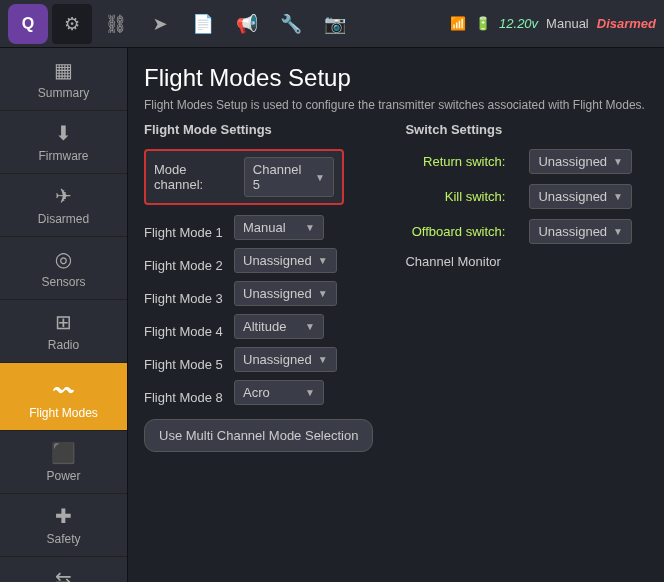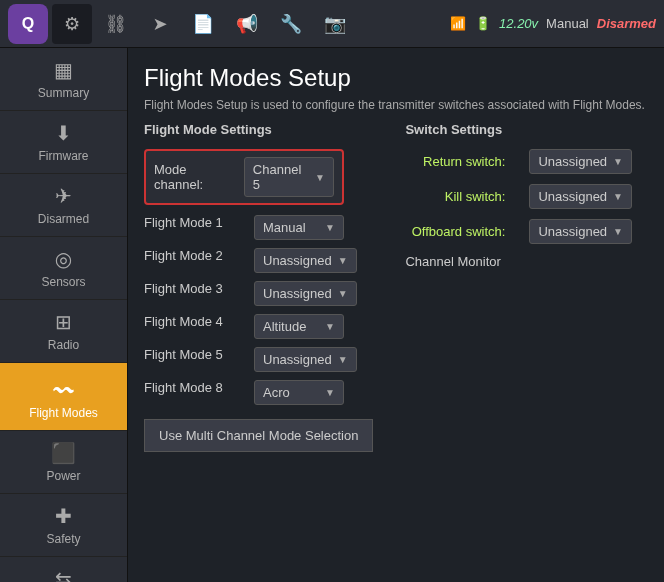--- a/index.html
+++ b/index.html
@@ -153,23 +153,22 @@
     }
     .dropdown .arrow {
       margin-left: 6px;
       color: #aaa;
       font-size: 10px;
     }
 
     
     .flight-mode-row {
       display: flex;
-      align-items: flex-start;
+      align-items: flex-end;
       margin-bottom: 8px;
-      gap: 20px;
     }
     .flight-mode-label {
       color: #ccc;
       font-size: 13px;
       width: 90px;
     }
 
     
     .switch-row {
       display: flex;
@@ -190,21 +189,21 @@
       font-size: 13px;
     }
 
     
     .bottom-button-row {
       margin-top: 14px;
     }
     .multi-channel-btn {
       background: #3a3d47;
       border: 1px solid #555;
-      border-radius: 0;
+      border-radius: 11px;
       color: #ccc;
       padding: 8px 14px;
       cursor: pointer;
       font-size: 13px;
     }
   </style>
 </head>
 <body>
 
 <div class="toolbar">

